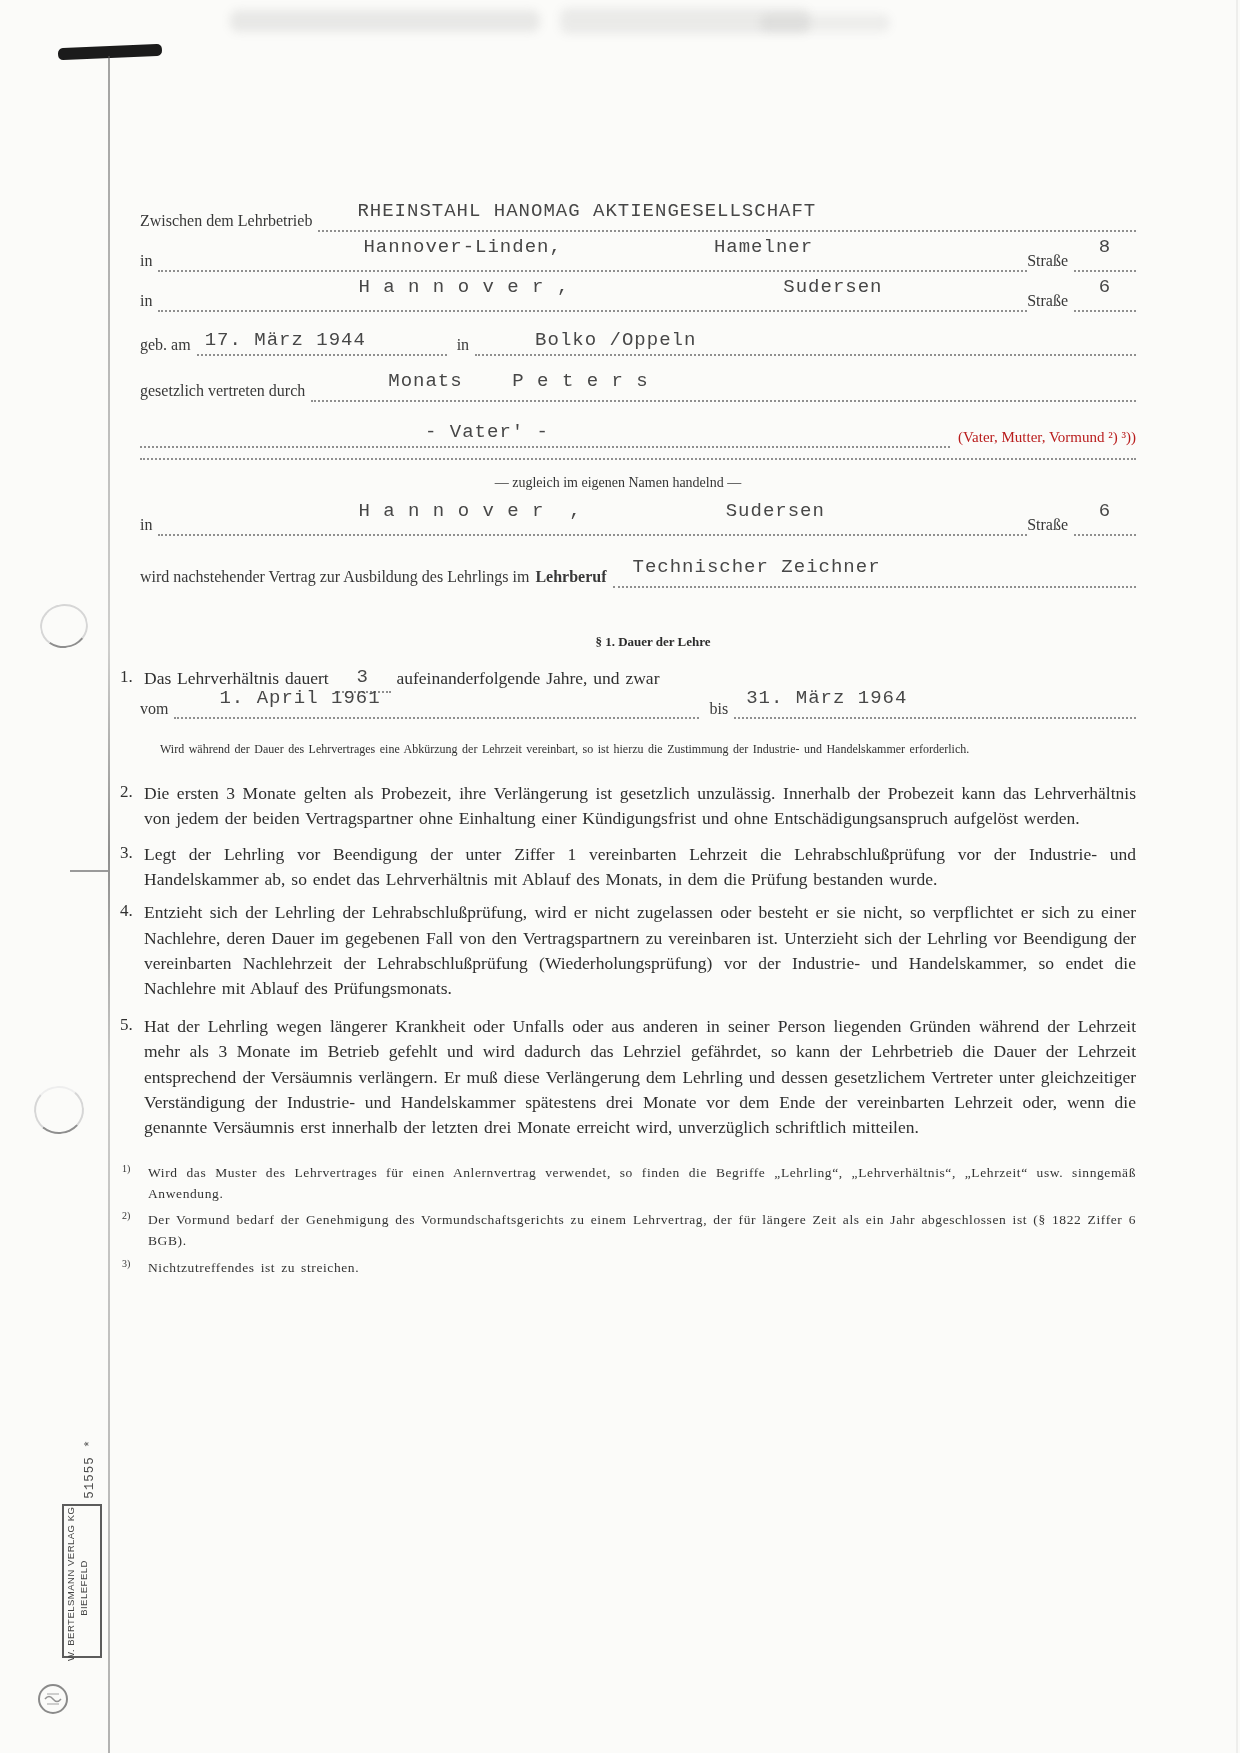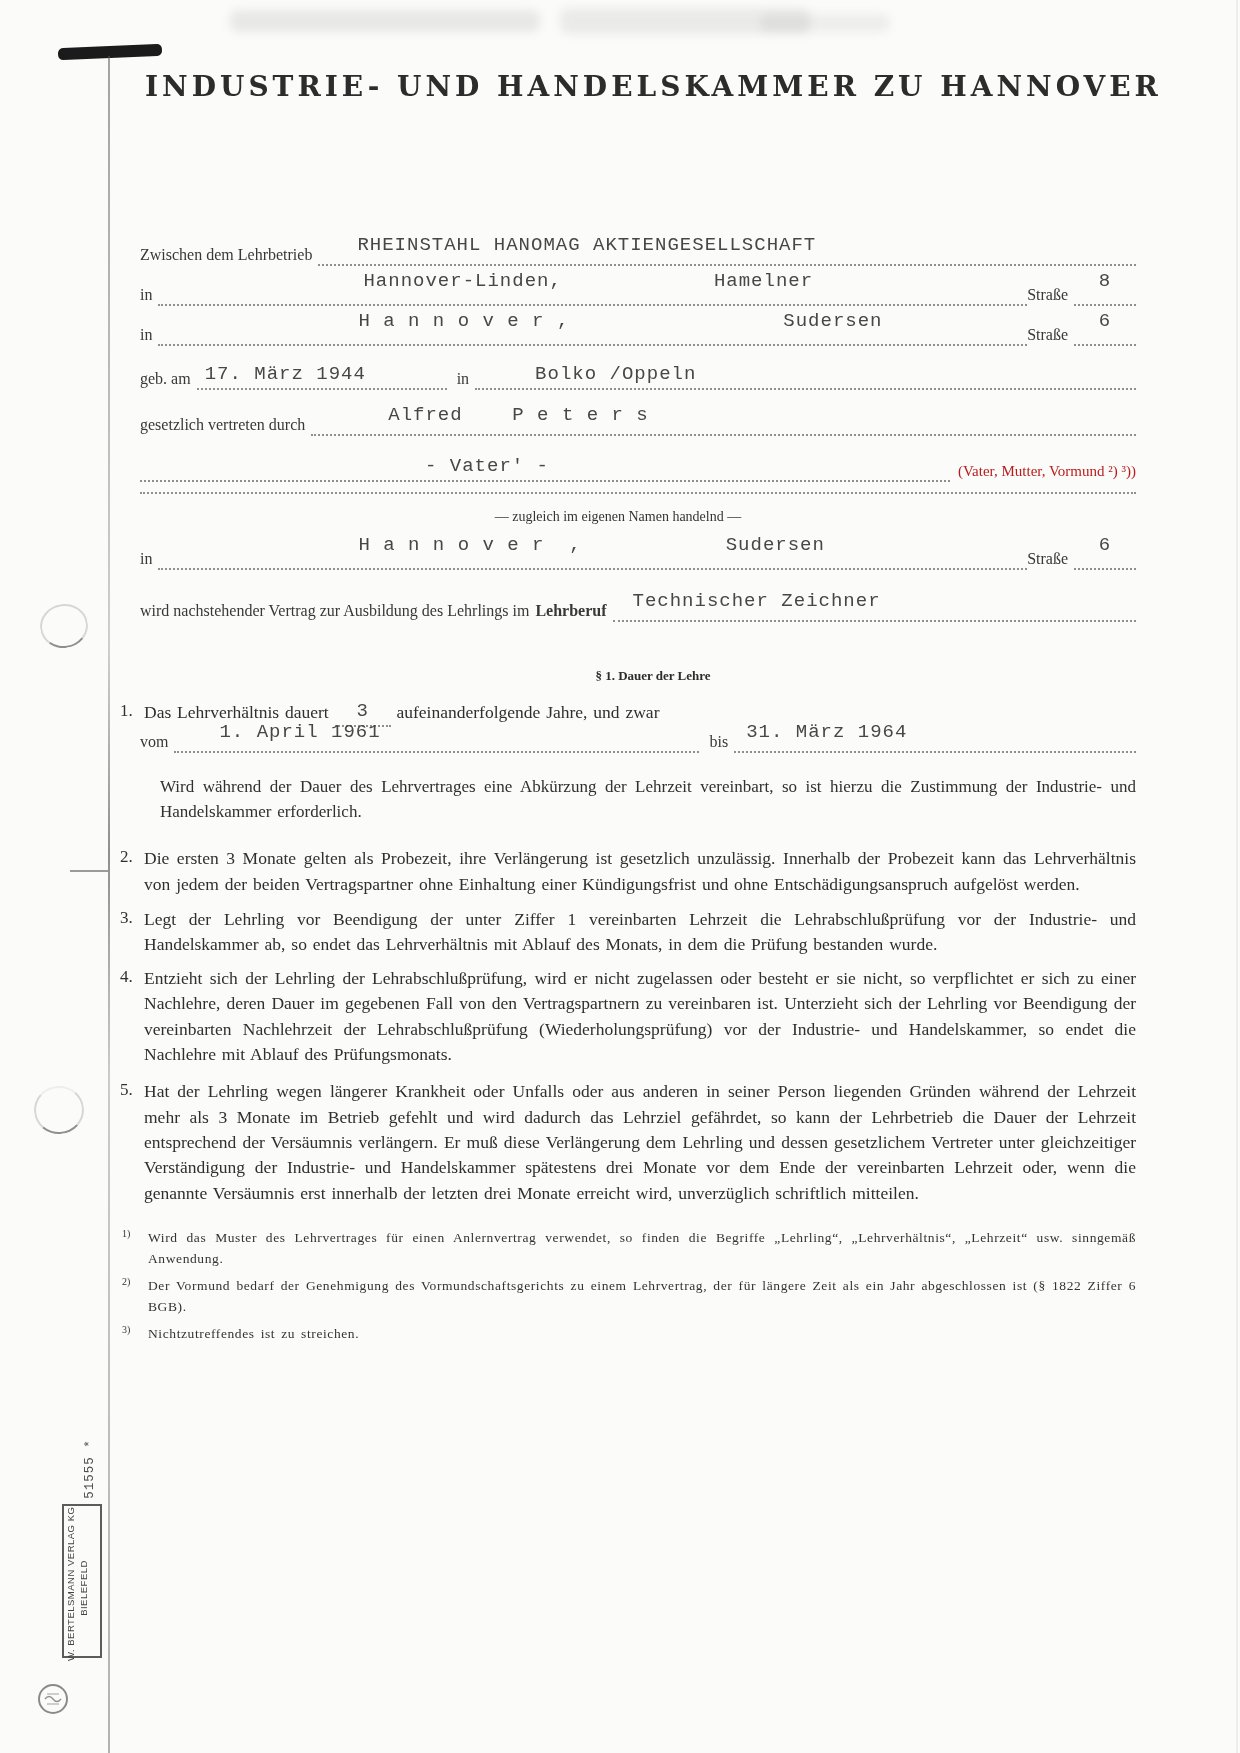--- a/index.html
+++ b/index.html
@@ -62,21 +62,21 @@
     transform:translateX(15px); color:#2c2c2c; }
   .clause { display:flex; margin-left:-20px; margin-top:12px; }
   .clause .num { flex:0 0 24px; font-size:17px; padding-top:1px; color:#303030; }
   .clause .ctext { flex:1; text-align:justify; font-size:17.5px; line-height:1.45;
     word-spacing:1.5px; color:#2f2f2f; }
   .clause.first { margin-top:16px; }
   .inline-fill { display:inline-block; width:56px; border-bottom:2px dotted #8f8f8f;
     text-align:center; vertical-align:baseline; }
   .inline-fill .typed { top:-2px; }
   .vomrow { display:flex; align-items:flex-end; height:26px; }
-  .indent-note { margin-left:20px; margin-top:22px; font-size:17px; line-height:1.45;
+  .indent-note { margin-left:20px; margin-top:22px; font-size:12px; line-height:1.45;
     text-align:justify; word-spacing:1.5px; }
   .mt22 { margin-top:22px; } .mt10 { margin-top:10px; } .mt8 { margin-top:8px; }
   .footnotes { margin-top:22px; margin-left:-18px; }
   .fn { display:flex; margin-top:6px; }
   .fn .fnmark { flex:0 0 26px; font-size:13.5px; color:#333; }
   .fn .fnmark sup { font-size:10px; }
   .fn .fntext { flex:1; font-size:13.5px; line-height:1.55; letter-spacing:.6px;
     word-spacing:2px; text-align:justify; color:#333; }
 </style>
 </head>
@@ -104,21 +104,20 @@
     </div>
   </div>
   <svg class="stamp" viewBox="0 0 34 34">
     <circle cx="17" cy="17" r="14" fill="none" stroke="#6f6f6f" stroke-width="2"></circle>
     <path d="M9 17 q4 -5 8 0 q4 5 8 0" fill="none" stroke="#7a7a7a" stroke-width="1.5"></path>
     <path d="M11 12 h12 M11 22 h12" fill="none" stroke="#8a8a8a" stroke-width="1"></path>
   </svg>
 
   <div class="content">
 
-    <div class="doc-header">INDUSTRIE- UND HANDELSKAMMER ZU HANNOVER</div>
 
 
     <div class="form">
 
       <div class="frow">
         <span class="flabel">Zwischen dem Lehrbetrieb</span>
         <span class="fill">
           <span class="typed lift-b" style="margin-left:39px">RHEINSTAHL HANOMAG AKTIENGESELLSCHAFT</span>
         </span>
       </div>
@@ -155,21 +154,21 @@
         </span>
         <span class="flabel" style="padding-left:10px">in</span>
         <span class="fill">
           <span class="typed lift-a" style="margin-left:60px">Bolko /Oppeln</span>
         </span>
       </div>
 
       <div class="frow h46">
         <span class="flabel">gesetzlich vertreten durch</span>
         <span class="fill">
-          <span class="typed lift-b" style="margin-left:77px">Alfred    P e t e r s</span>
+          <span class="typed lift-b" style="margin-left:77px">Monats    P e t e r s</span>
         </span>
       </div>
 
       <div class="frow h46">
         <span class="fill">
           <span class="typed lift-a" style="margin-left:285px">- Vater' -</span>
         </span>
         <span class="note-label">(Vater, Mutter, Vormund ²) ³))</span>
       </div>
 

